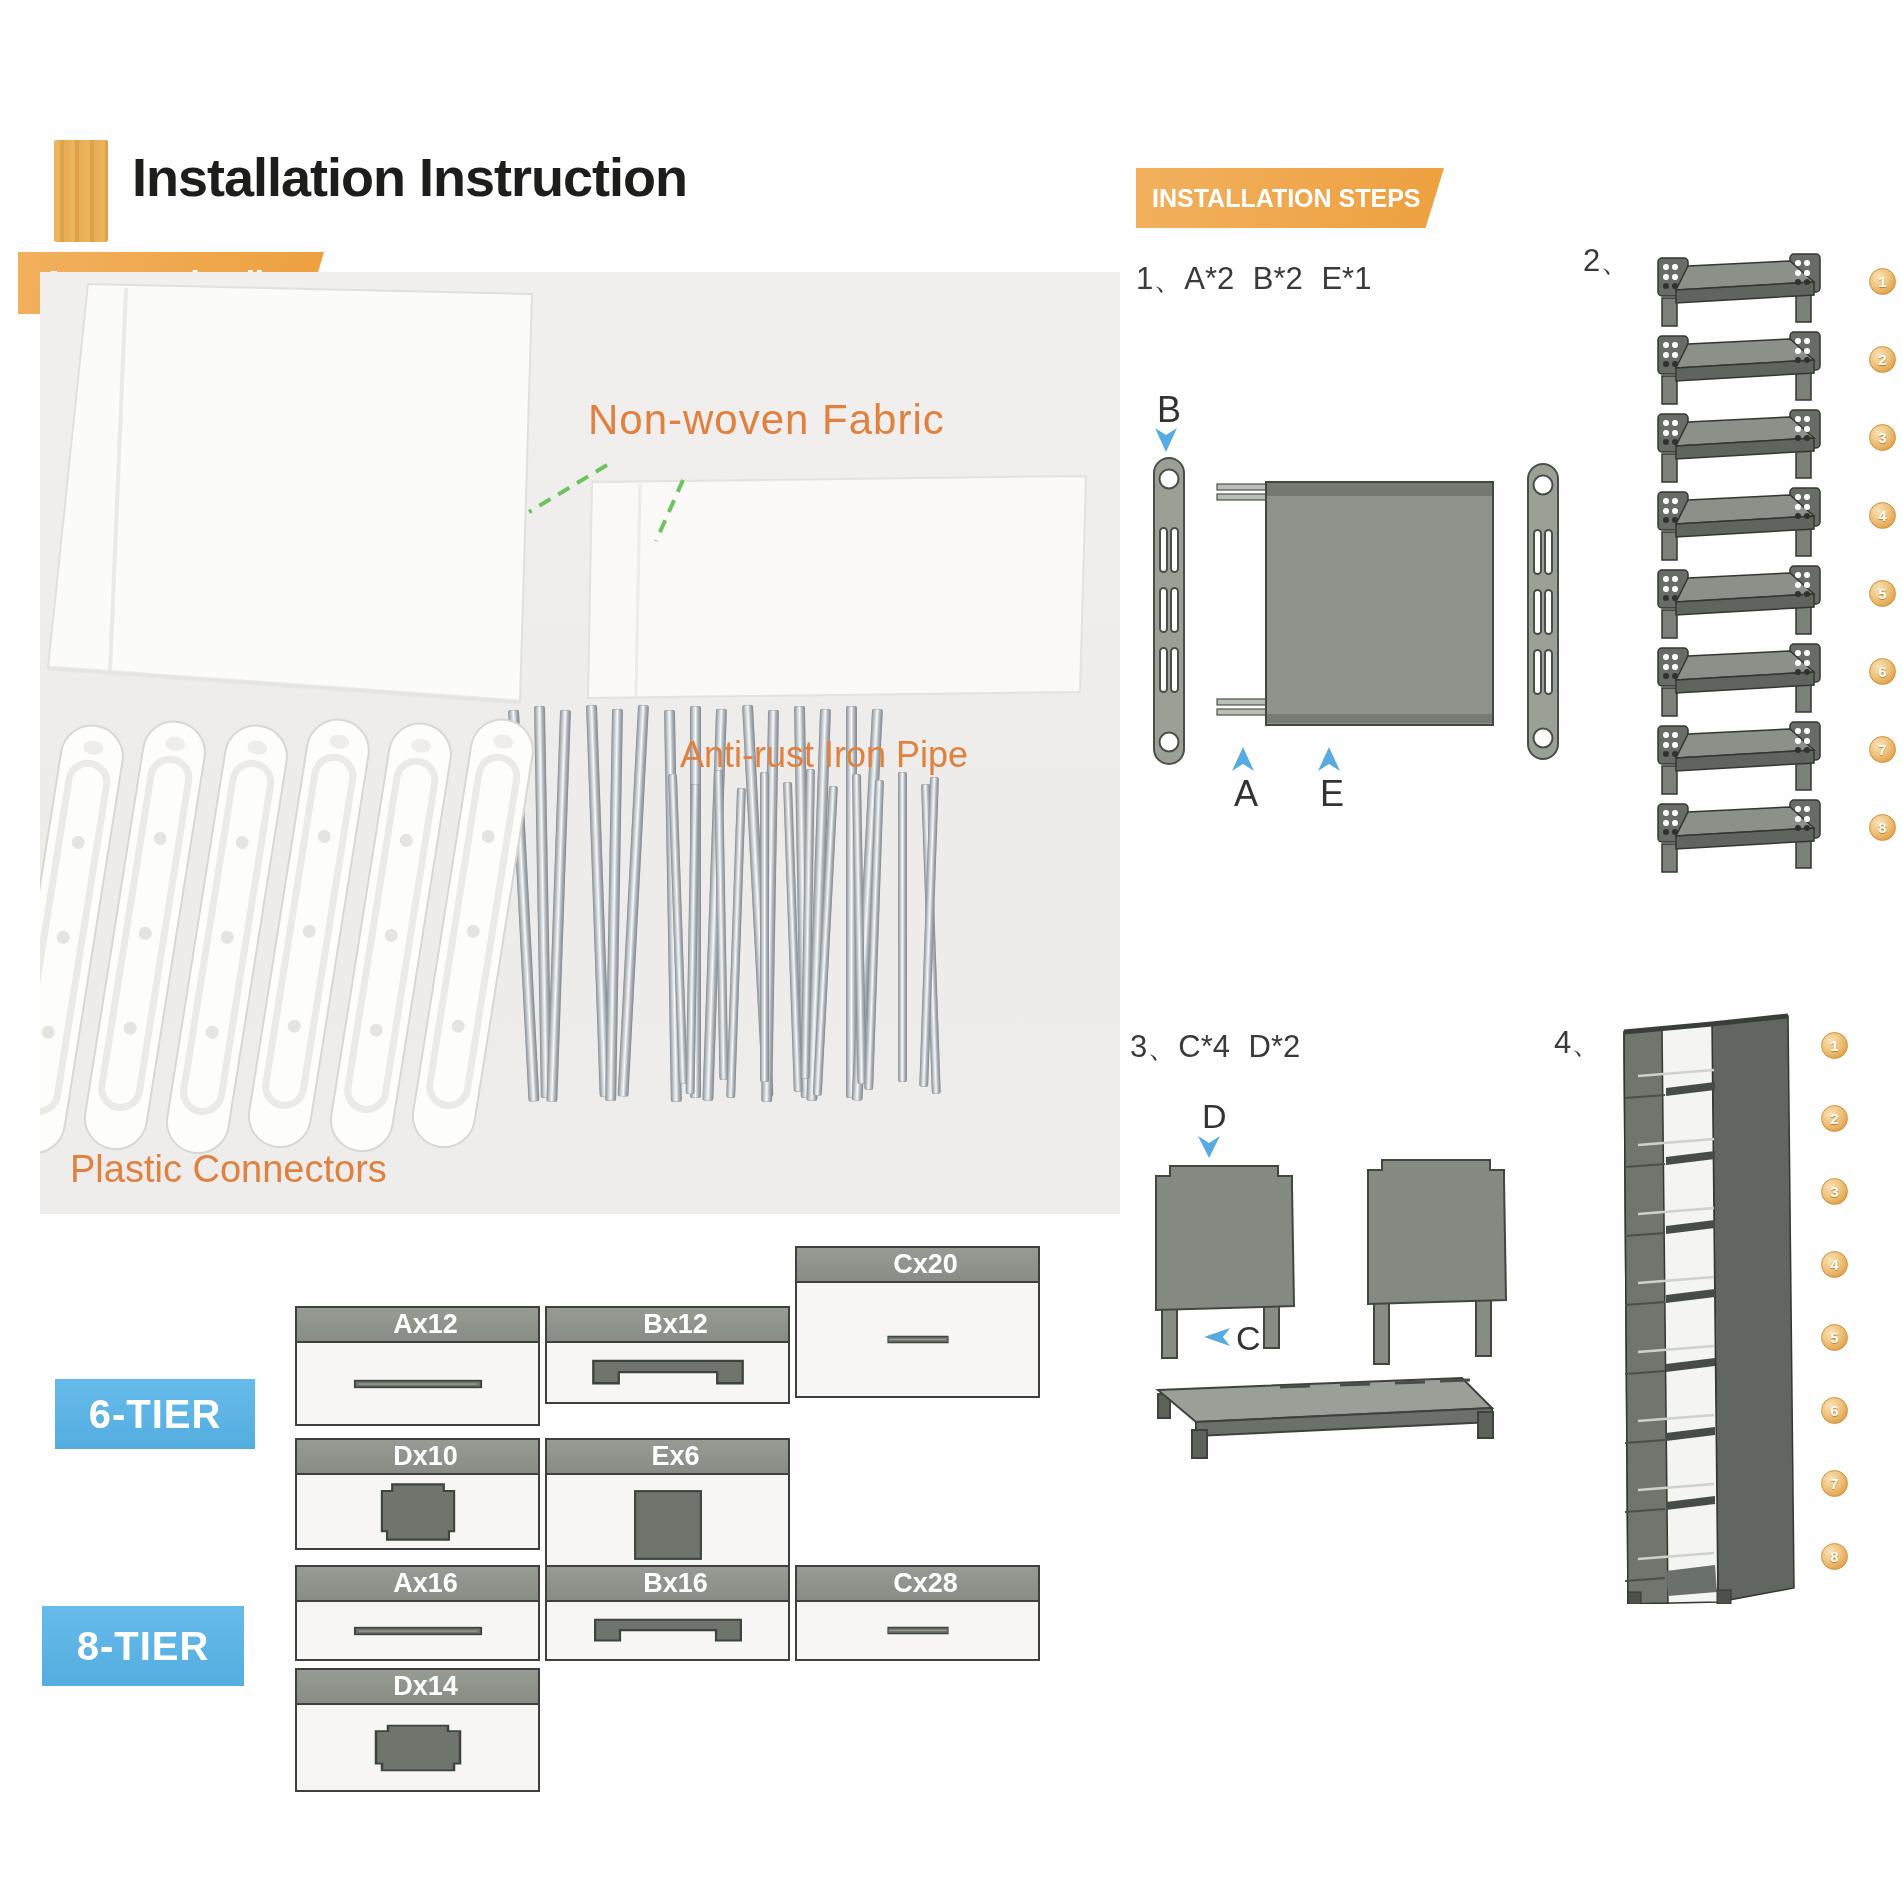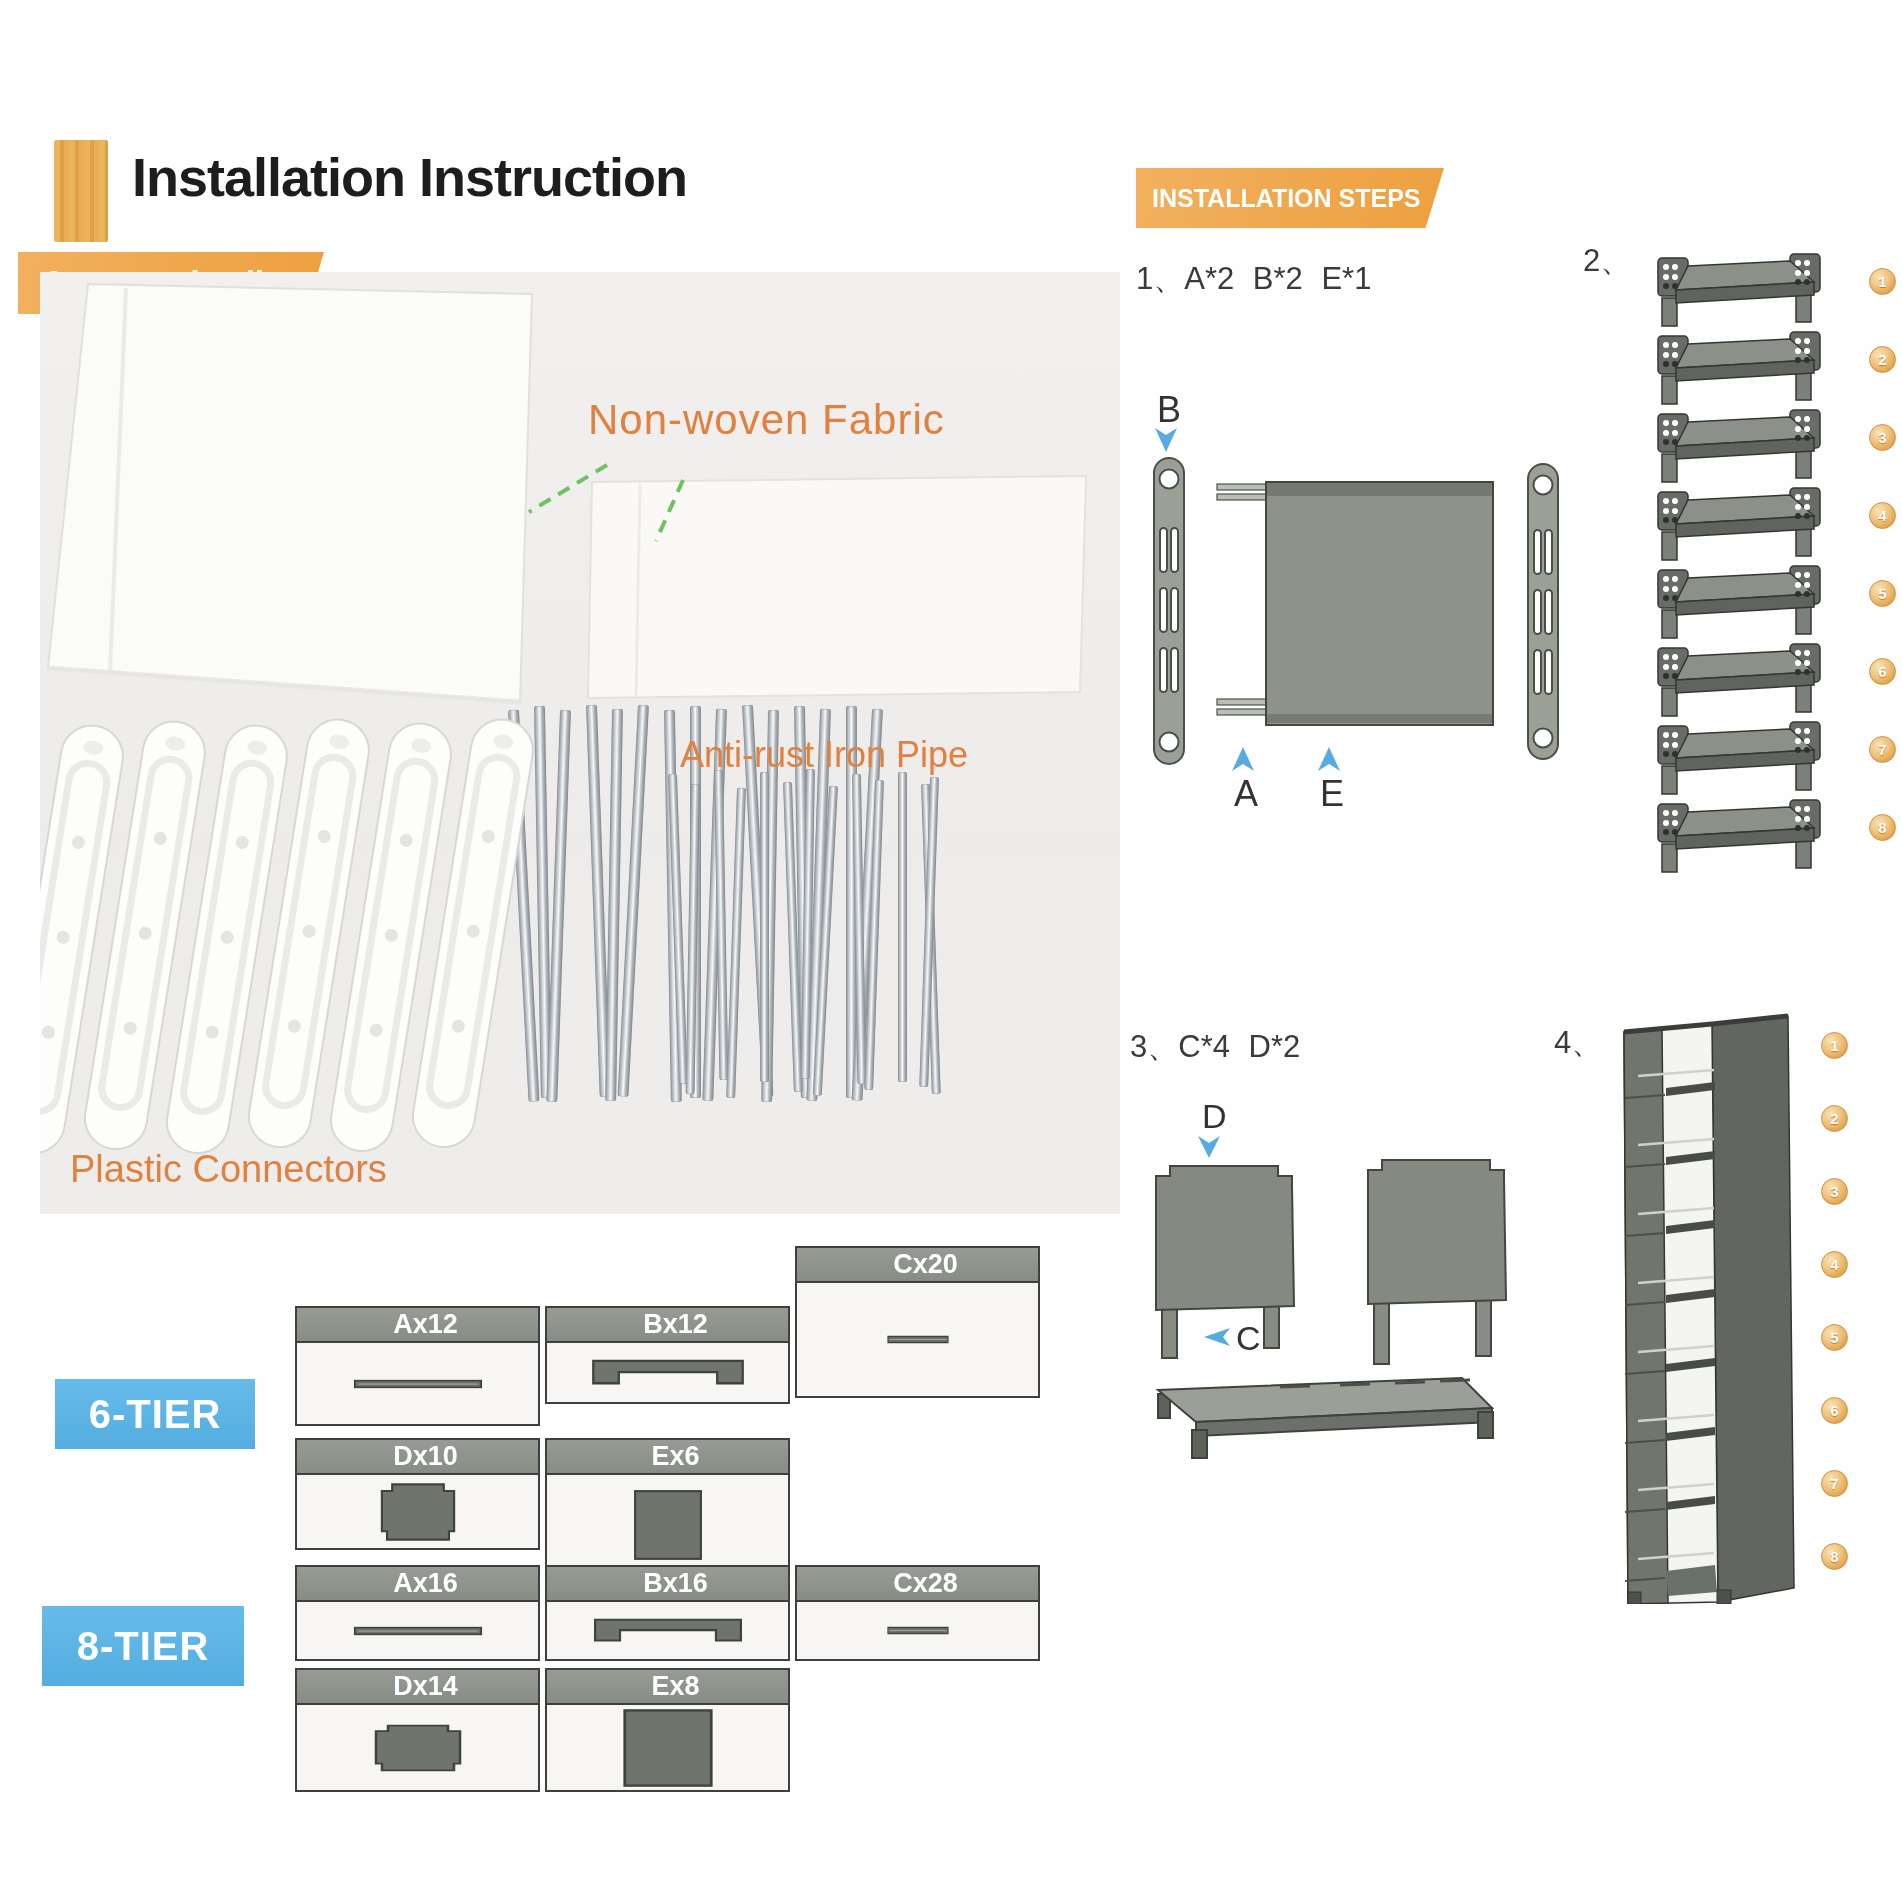--- a/index.html
+++ b/index.html
@@ -425,22 +425,14 @@
   </div>
 
   <div class="cell" style="left:295px;top:1668px;height:124px;">
     <div class="cell-h">Dx14</div>
     <div class="cell-b">
         <svg viewBox="0 0 100 74" width="100" height="50" preserveAspectRatio="none">
           <use href="#sym-keystone"></use>
         </svg>
       </div>
   </div>
-  <div class="cell" style="left:545px;top:1668px;height:124px;">
-    <div class="cell-h">Ex8</div>
-    <div class="cell-b">
-        <svg viewBox="0 0 100 100" width="92" height="80" preserveAspectRatio="none">
-          <use href="#sym-block"></use>
-        </svg>
-      </div>
-  </div>
 
 </div>
 
 </body></html>

